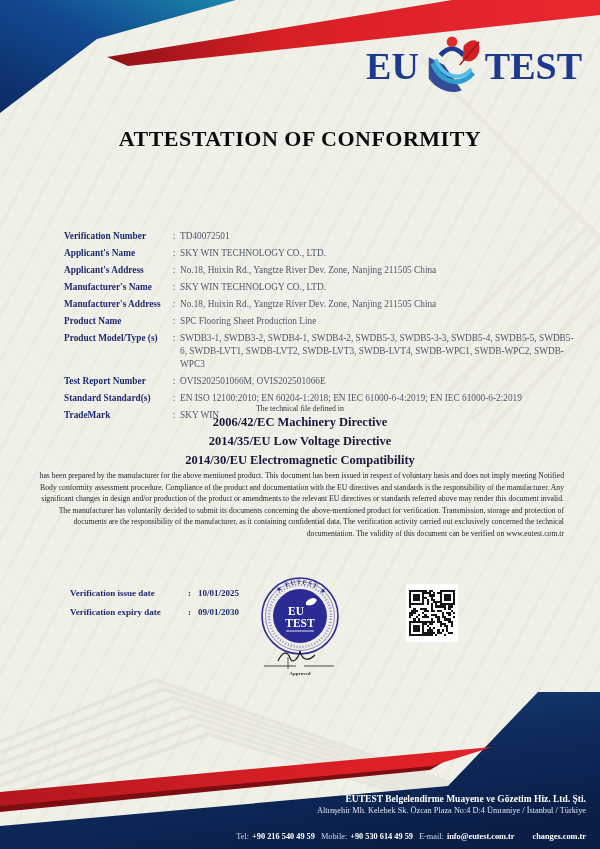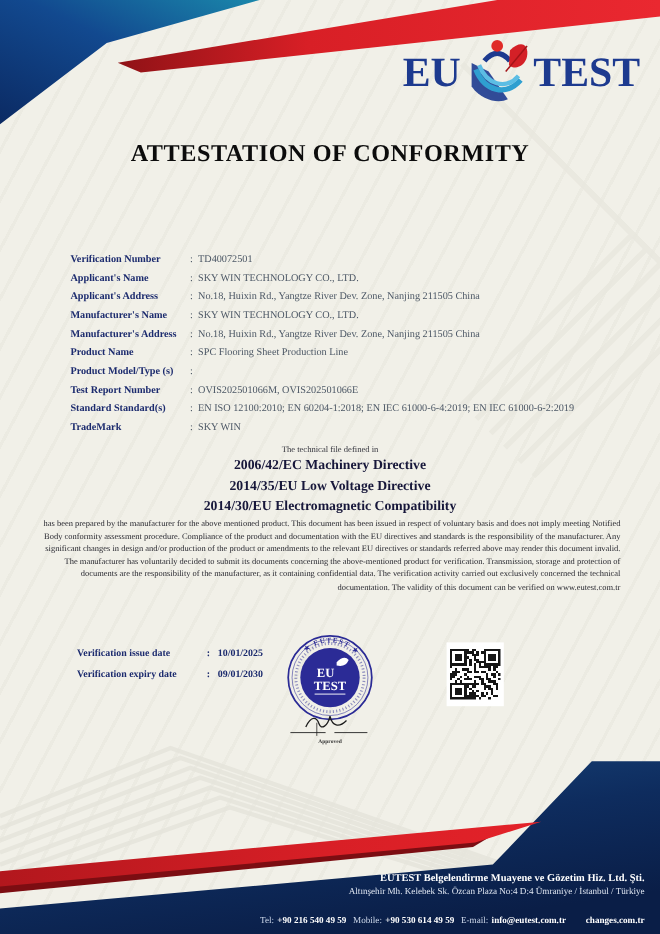--- a/index.html
+++ b/index.html
@@ -158,20 +158,21 @@
       <span class="fvalue">No.18, Huixin Rd., Yangtze River Dev. Zone, Nanjing 211505 China</span>
     </div>
     <div class="frow">
       <span class="flabel">Product Name</span>
       <span class="fcolon">:</span>
       <span class="fvalue">SPC Flooring Sheet Production Line</span>
     </div>
     <div class="frow">
       <span class="flabel">Product Model/Type (s)</span>
       <span class="fcolon">:</span>
+      <span class="fvalue">SWDB3-1, SWDB3-2, SWDB4-1, SWDB4-2, SWDB5-3, SWDB5-3-3, SWDB5-4, SWDB5-5, SWDB5-6, SWDB-LVT1, SWDB-LVT2, SWDB-LVT3, SWDB-LVT4, SWDB-WPC1, SWDB-WPC2, SWDB-WPC3</span>
     </div>
     <div class="frow">
       <span class="flabel">Test Report Number</span>
       <span class="fcolon">:</span>
       <span class="fvalue">OVIS202501066M, OVIS202501066E</span>
     </div>
     <div class="frow">
       <span class="flabel">Standard Standard(s)</span>
       <span class="fcolon">:</span>
       <span class="fvalue">EN ISO 12100:2010; EN 60204-1:2018; EN IEC 61000-6-4:2019; EN IEC 61000-6-2:2019</span>

